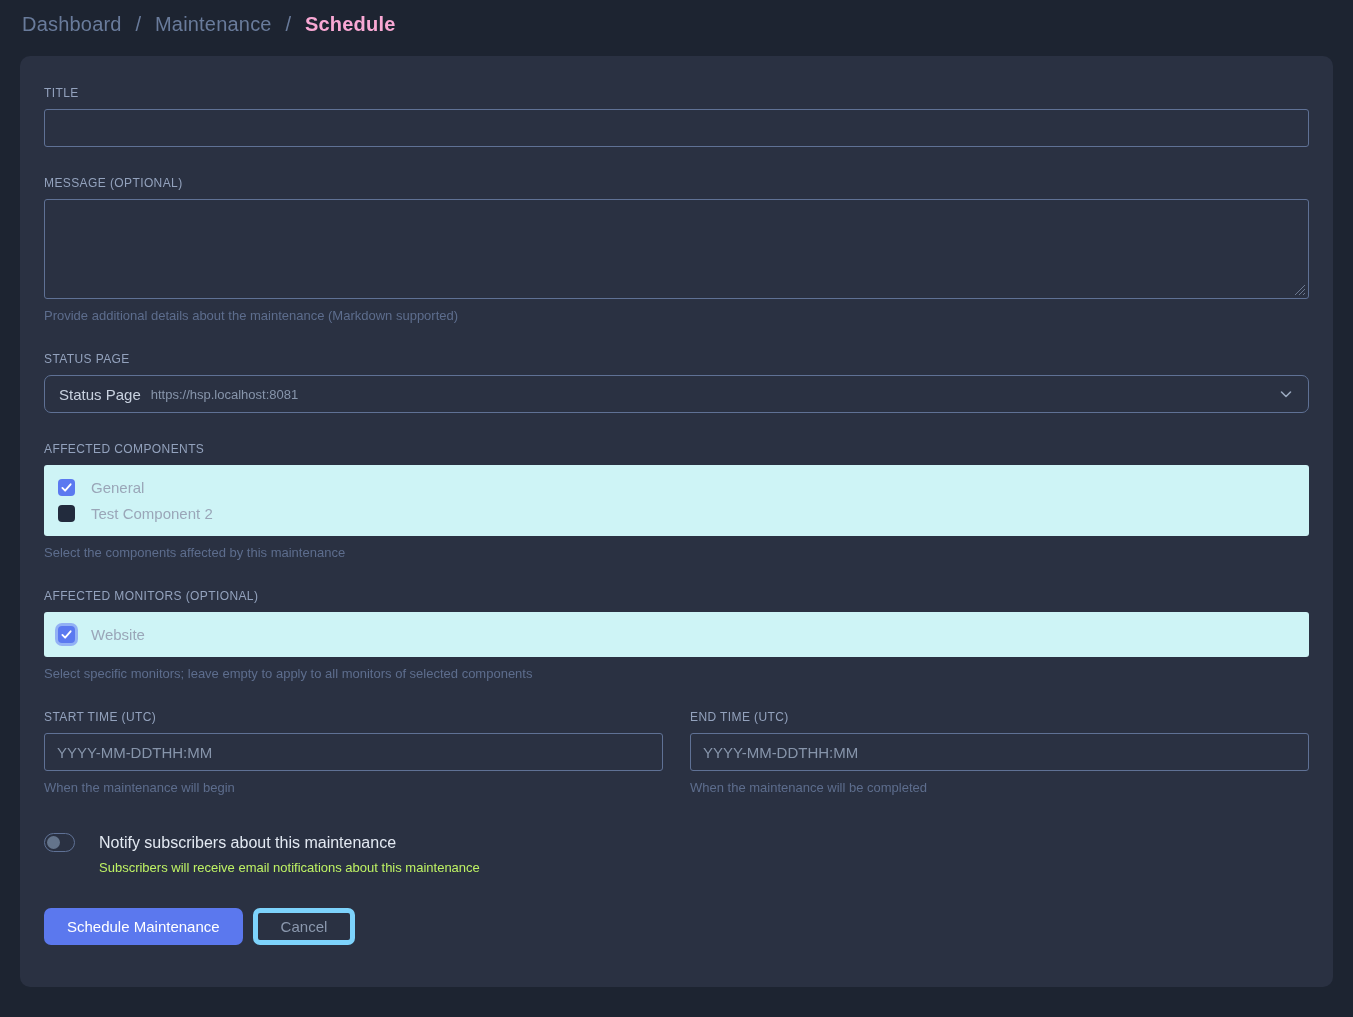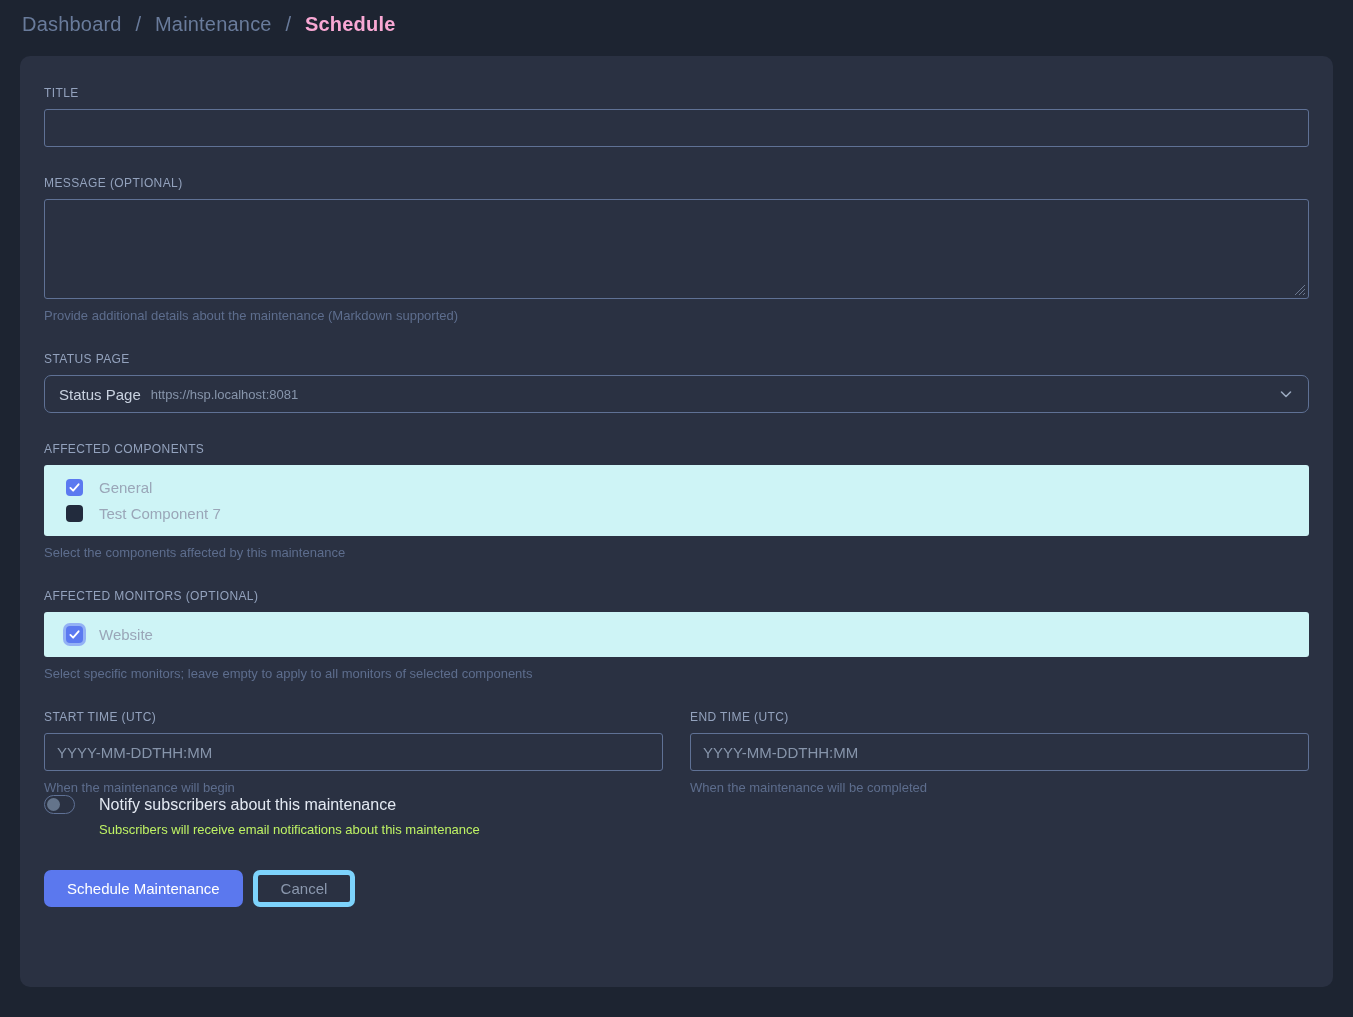--- a/index.html
+++ b/index.html
@@ -81,21 +81,21 @@
   }
   .select-name { font-size: 15px; color: #c9d2e0; }
   .select-url { font-size: 13px; color: #8795ab; margin-left: 10px; }
   .select-spacer { flex: 1; }
   .chevron { width: 16px; height: 16px; color: #9aa8be; }
 
   
   .option-box {
     background: #cef4f6;
     border-radius: 3px;
-    padding: 14px 22px;
+    padding: 14px 14px;
     display: flex;
     flex-direction: column;
     gap: 9px;
   }
   .opt {
     display: flex;
     align-items: center;
     gap: 16px;
     cursor: pointer;
   }
@@ -112,21 +112,21 @@
   .cb.checked { background: #5b79f0; }
   .cb.checked svg { display: block; }
   .cb.ring { box-shadow: 0 0 0 3px #93b1f5; }
   .opt-label { font-size: 15px; color: #9aa6b8; }
 
   
   .time-row { display: flex; gap: 27px; }
   .time-col { flex: 1; }
 
   
-  .notify-group { margin-bottom: 0; }
+  .notify-group { margin-top: 38px; margin-bottom: 0; }
   .toggle-row { display: flex; align-items: center; gap: 24px; }
   .toggle {
     width: 31px; height: 19px;
     border: 1px solid #5f7195;
     border-radius: 999px;
     position: relative;
     cursor: pointer;
     flex: none;
   }
   .toggle .knob {
@@ -216,21 +216,21 @@
           <svg viewBox="0 0 12 12">
               <path d="M1.5 6.5 L4.5 9.5 L10.5 2.5" stroke="#ffffff" stroke-width="2" fill="none" stroke-linecap="round" stroke-linejoin="round"></path>
             </svg>
         </span>
         <span class="opt-label">General</span>
       </div>
       <div class="opt">
         <span class="cb">
           
         </span>
-        <span class="opt-label">Test Component 7</span>
+        <span class="opt-label">Test Component 2</span>
       </div>
     </div>
     <div class="helper">Select the components affected by this maintenance</div>
   </div>
 
   <div class="group">
     <label class="field-label">AFFECTED MONITORS (OPTIONAL)</label>
     <div class="option-box">
       <div class="opt">
         <span class="cb ring checked">

